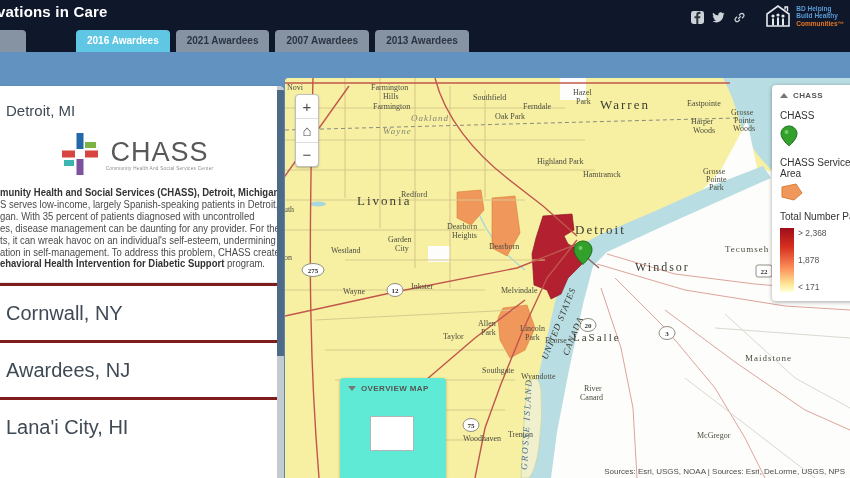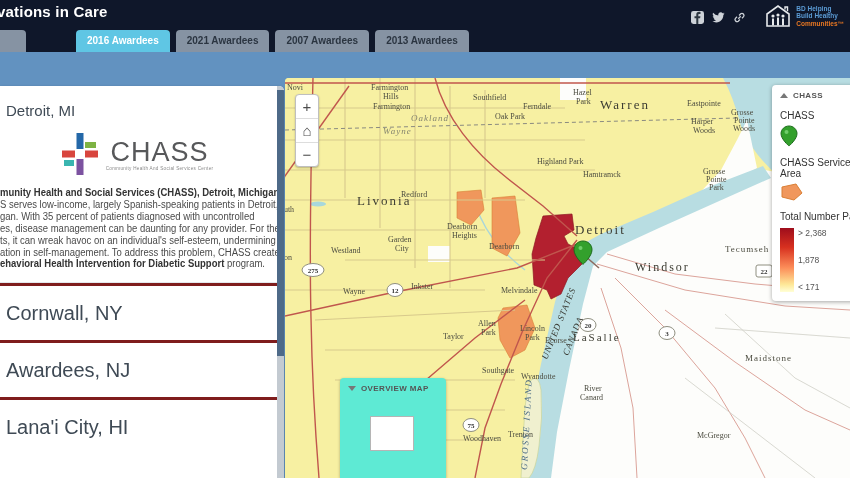--- a/index.html
+++ b/index.html
@@ -325,13 +325,14 @@
     <div class="lg-grad-wrap">
       <div class="lg-grad"></div>
       <div class="lg-ticks">
         <span>&gt; 2,368</span>
         <span>1,878</span>
         <span>&lt; 171</span>
       </div>
     </div>
   </div>
 
+  <div class="attrib">Sources: Esri, USGS, NOAA | Sources: Esri, DeLorme, USGS, NPS</div>
 </div>
 
 </body></html>

